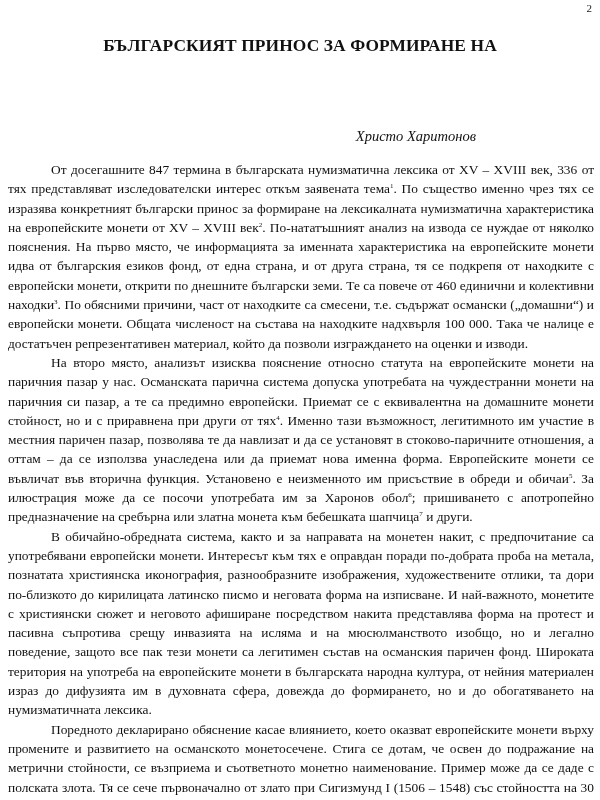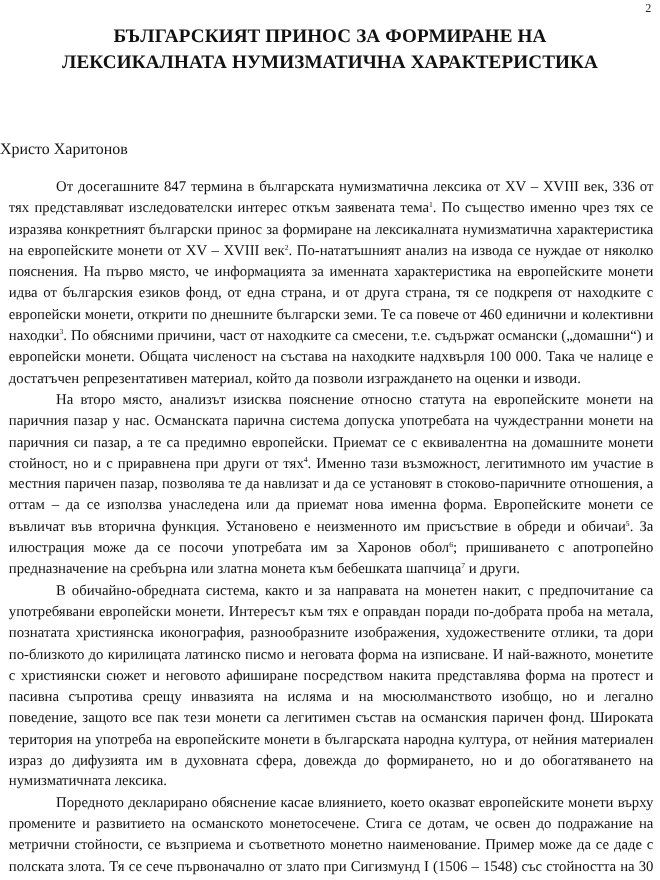--- a/index.html
+++ b/index.html
@@ -6,44 +6,43 @@
   body {
     width: 600px; height: 800px; overflow: hidden; position: relative;
     font-family: "Liberation Serif", "DejaVu Serif", serif;
     color: #111;
   }
   .page-number {
     position: absolute; top: 2px; right: 8px;
     font-size: 11px; color: #222;
   }
   .title {
-    position: absolute; top: 20px; left: 0; width: 600px;
+    position: absolute; top: 33px; left: 0; width: 600px;
     text-align: center; font-weight: bold; font-size: 17.4px;
     line-height: 24px; letter-spacing: 0.1px;
   }
   .title div { white-space: nowrap; }
   .author {
     position: absolute; top: 128px; left: 0; width: 476px;
-    text-align: left; font-size: 14.5px;
+    text-align: right; font-style: italic; font-size: 14.5px;
   }
   .body-text {
     position: absolute; top: 160px; left: 8px; width: 586px;
     font-size: 13.4px; line-height: 19.3px; text-align: justify;
   }
   .body-text p { margin: 0; text-indent: 43px; }
   sup { font-size: 7px; line-height: 0; vertical-align: 5px; }
 </style>
 </head>
 <body>
 
 <div class="page-number">2</div>
 
 <div class="title">
   <div>БЪЛГАРСКИЯТ ПРИНОС ЗА ФОРМИРАНЕ НА</div>
-  <div>ЛЕКСИКАЛНАТА НУМИЗМАТИЧНА ХАРАКТЕРИСТИКА</div>
 </div>
 
 <div class="author">Христо Харитонов</div>
 
 <div class="body-text">
   <p><span>От досегашните 847 термина в българската нумизматична лексика от XV – XVIII век, 336 от тях представляват изследователски интерес откъм заявената тема</span><sup>1</sup><span>. По същество именно чрез тях се изразява конкретният български принос за формиране на лексикалната нумизматична характеристика на европейските монети от XV – XVIII век</span><sup>2</sup><span>. По-нататъшният анализ на извода се нуждае от няколко пояснения. На първо място, че информацията за именната характеристика на европейските монети идва от българския езиков фонд, от една страна, и от друга страна, тя се подкрепя от находките с европейски монети, открити по днешните български земи. Те са повече от 460 единични и колективни находки</span><sup>3</sup><span>. По обясними причини, част от находките са смесени, т.е. съдържат османски („домашни“) и европейски монети. Общата численост на състава на находките надхвърля 100 000. Така че налице е достатъчен репрезентативен материал, който да позволи изграждането на оценки и изводи.</span></p>
   <p><span>На второ място, анализът изисква пояснение относно статута на европейските монети на паричния пазар у нас. Османската парична система допуска употребата на чуждестранни монети на паричния си пазар, а те са предимно европейски. Приемат се с еквивалентна на домашните монети стойност, но и с приравнена при други от тях</span><sup>4</sup><span>. Именно тази възможност, легитимното им участие в местния паричен пазар, позволява те да навлизат и да се установят в стоково-паричните отношения, а оттам – да се използва унаследена или да приемат нова именна форма. Европейските монети се въвличат във вторична функция. Установено е неизменното им присъствие в обреди и обичаи</span><sup>5</sup><span>. За илюстрация може да се посочи употребата им за Харонов обол</span><sup>6</sup><span>; пришиването с апотропейно  предназначение на сребърна или златна монета към бебешката шапчица</span><sup>7</sup><span> и други.</span></p>
   <p><span>В обичайно-обредната система, както и за направата на монетен накит, с предпочитание са употребявани европейски монети. Интересът към тях е оправдан поради по-добрата проба на метала, познатата християнска иконография, разнообразните изображения, художествените отлики, та дори по-близкото до кирилицата латинско писмо и неговата форма на изписване. И най-важното, монетите с християнски сюжет и неговото афиширане посредством накита представлява форма на протест и пасивна съпротива срещу инвазията на исляма и на мюсюлманството изобщо, но и легално поведение, защото все пак тези монети са легитимен състав на османския паричен фонд. Широката територия на употреба на европейските монети в българската народна култура, от нейния материален израз до дифузията им в духовната сфера, довежда до формирането, но и до обогатяването на нумизматичната лексика.</span></p>
   <p><span>Поредното декларирано обяснение касае влиянието, което оказват европейските монети върху промените и развитието на османското монетосечене. Стига се дотам, че освен до подражание на метрични стойности, се възприема и съответното монетно наименование. Пример може да се даде с полската злота. Тя се сече първоначално от злато при Сигизмунд I (1506 – 1548) със стойността на 30 гроша. През втората половина</span></p>
 </div>

